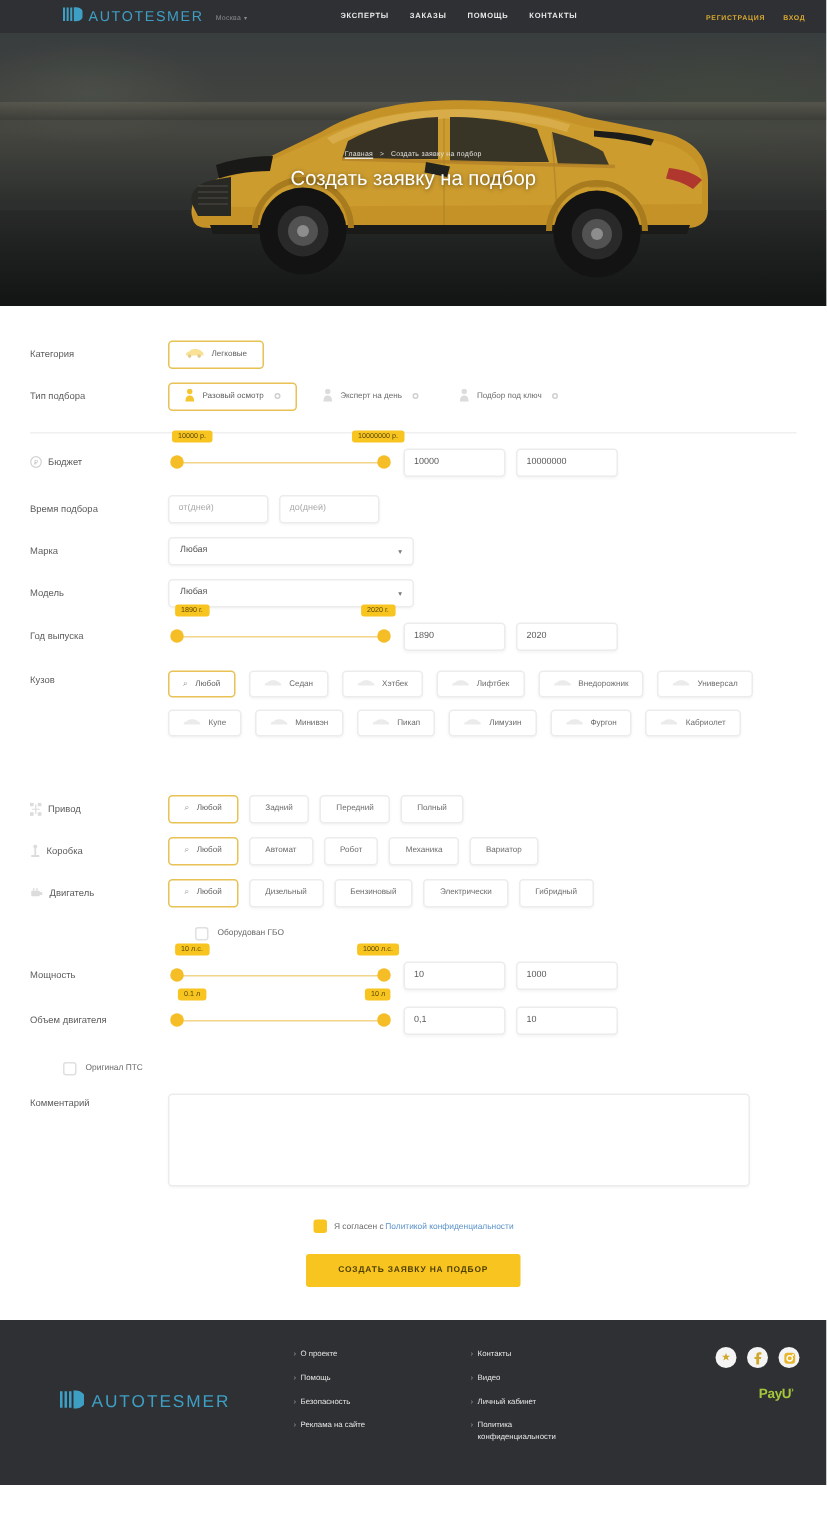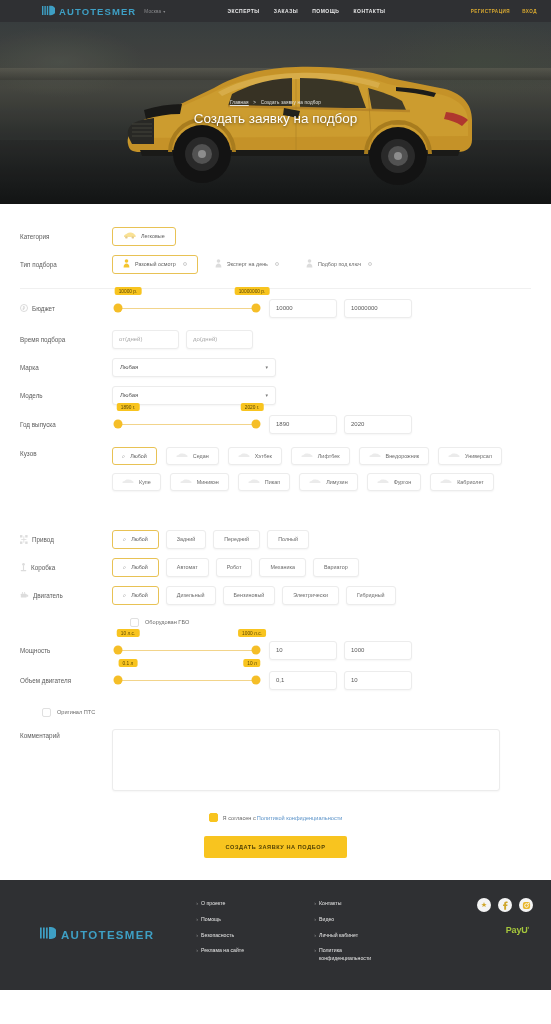--- a/index.html
+++ b/index.html
@@ -17,21 +17,21 @@
     height: 22px;
     background: #2f3033;
     display: flex;
     align-items: center;
     padding: 0 12px;
     position: relative;
   }
   .logo-wrap { display: flex; align-items: center; gap: 4px; margin-left: 30px; }
   .logo-mark { display: block; }
   .logo-text {
-    font-size: 9.5px; letter-spacing: 1.1px; color: #3e9fc4; font-weight: 700; text-align: right;
+    font-size: 9.5px; letter-spacing: 1.1px; color: #3e9fc4; font-weight: 400; text-align: right;
   }
   .city {
     font-size: 4.6px; color: #8c8d90; margin-left: 8px; letter-spacing: .2px;
     display: flex; align-items: center; gap: 2px;
   }
   .caret-sm { font-size: 4px; color: #8c8d90; }
   .nav { display: flex; gap: 14px; margin-left: 62px; }
   .nav a {
     font-size: 5px; color: #e9e9ea; text-decoration: none; letter-spacing: .5px;
     font-weight: 700;

